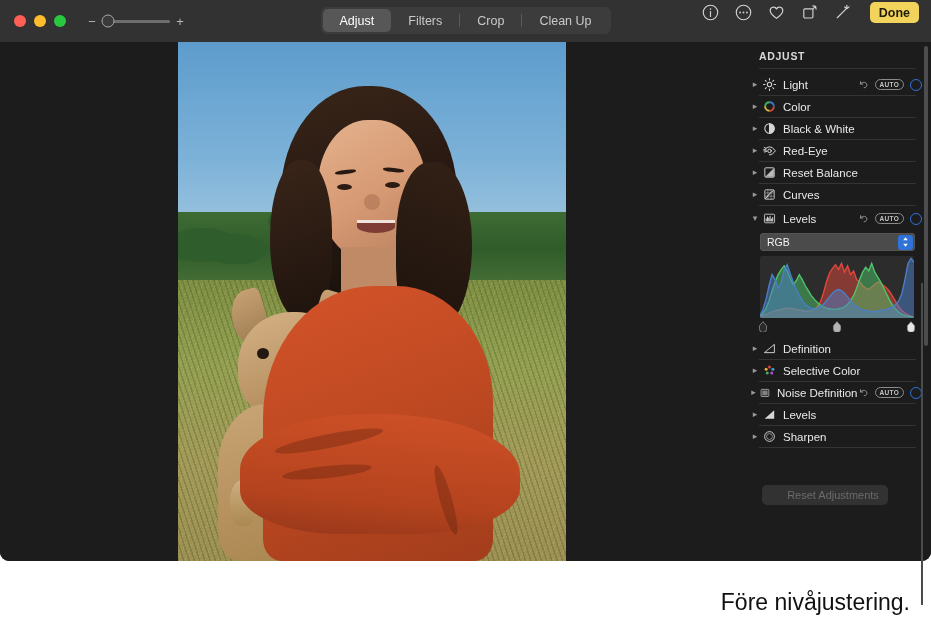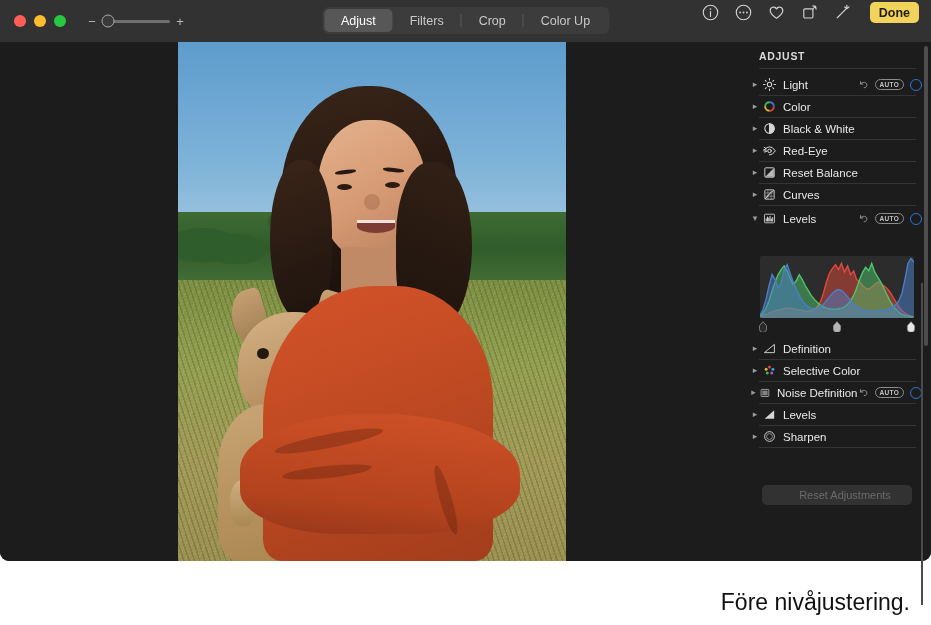--- a/index.html
+++ b/index.html
@@ -321,21 +321,21 @@
   }
   .lvl-handle {
     position: absolute; top: 0;
     width: 9px; height: 11px;
     transform: translateX(-50%);
   }
 
   
   #reset-btn {
     position: absolute; left: 762px; top: 485px;
-    width: 150px; height: 20px;
+    width: 126px; height: 20px;
     background: #323232; border-radius: 5px;
     display: flex; align-items: center; justify-content: center;
     font-size: 11px; color: #6b6b6b; padding-left: 16px;
   }
 
   
   #sb-scroll {
     position: absolute; right: 3px; top: 4px;
     width: 4px; height: 300px;
     background: #4d4d4d; border-radius: 2px;
@@ -375,21 +375,21 @@
       </div>
       <span class="zs-sign">+</span>
     </div>
 
     <div id="tabs">
       <div class="tab active">Adjust</div>
       <div class="tab">Filters</div>
       <div class="tab-sep"></div>
       <div class="tab">Crop</div>
       <div class="tab-sep"></div>
-      <div class="tab">Color Up</div>
+      <div class="tab">Clean Up</div>
     </div>
 
     <div id="tool-right">
       <svg class="tb-icon" viewBox="0 0 20 20" fill="none" stroke="currentColor" stroke-width="1.2">
         <circle cx="10" cy="10" r="7.6"></circle>
         <circle cx="10" cy="6.4" r=".85" fill="currentColor" stroke="none"></circle>
         <path d="M10 8.9v5.2" stroke-linecap="round"></path>
       </svg>
       <svg class="tb-icon" viewBox="0 0 20 20" fill="none" stroke="currentColor" stroke-width="1.2">
         <circle cx="10" cy="10" r="7.6"></circle>
@@ -630,20 +630,29 @@
           <circle cx="8" cy="8" r="3.1" opacity=".6"></circle>
         </svg>
       </span>
       <span class="row-label">Sharpen</span>
     </div>
     <div class="row-rule" style="top:405px;"></div>
 
     <div id="sb-scroll"></div>
   </div>
 
+  <div id="rgb-popup">
+    <span id="rgb-label">RGB</span>
+    <span id="rgb-stepper">
+      <svg viewBox="0 0 10 14" width="9" height="12" fill="currentColor">
+        <path d="M5 1.6 7.7 5H2.3z"></path>
+          <path d="M5 12.4 2.3 9h5.4z"></path>
+      </svg>
+    </span>
+  </div>
 
   <div id="histogram">
     <svg id="histo-svg" viewBox="0 0 255 100" preserveAspectRatio="none" width="154" height="62">
         <path d="M0,100 L0.00,98.00 L5.00,96.00 L10.00,94.00 L15.00,92.00 L20.00,90.00 L25.00,88.00 L30.00,87.00 L35.00,86.00 L40.00,85.00 L45.00,84.00 L50.00,84.00 L55.00,85.00 L60.00,86.00 L65.00,87.00 L70.00,88.00 L75.00,89.00 L80.00,89.00 L85.00,88.00 L90.00,86.00 L95.00,82.00 L100.00,74.00 L105.00,60.00 L110.00,42.00 L115.00,28.00 L120.00,20.00 L125.00,14.00 L130.00,22.00 L135.00,12.00 L140.00,26.00 L145.00,16.00 L150.00,30.00 L155.00,24.00 L160.00,38.00 L165.00,42.00 L170.00,48.00 L175.00,52.00 L180.00,54.00 L185.00,50.00 L190.00,46.00 L195.00,42.00 L200.00,44.00 L205.00,48.00 L210.00,52.00 L215.00,58.00 L220.00,66.00 L225.00,74.00 L230.00,82.00 L235.00,88.00 L240.00,92.00 L245.00,95.00 L250.00,97.00 L255.00,98.00 L255,100 Z" fill="#e0483c" fill-opacity="0.50"></path>
         <path d="M0.00,98.00 L5.00,96.00 L10.00,94.00 L15.00,92.00 L20.00,90.00 L25.00,88.00 L30.00,87.00 L35.00,86.00 L40.00,85.00 L45.00,84.00 L50.00,84.00 L55.00,85.00 L60.00,86.00 L65.00,87.00 L70.00,88.00 L75.00,89.00 L80.00,89.00 L85.00,88.00 L90.00,86.00 L95.00,82.00 L100.00,74.00 L105.00,60.00 L110.00,42.00 L115.00,28.00 L120.00,20.00 L125.00,14.00 L130.00,22.00 L135.00,12.00 L140.00,26.00 L145.00,16.00 L150.00,30.00 L155.00,24.00 L160.00,38.00 L165.00,42.00 L170.00,48.00 L175.00,52.00 L180.00,54.00 L185.00,50.00 L190.00,46.00 L195.00,42.00 L200.00,44.00 L205.00,48.00 L210.00,52.00 L215.00,58.00 L220.00,66.00 L225.00,74.00 L230.00,82.00 L235.00,88.00 L240.00,92.00 L245.00,95.00 L250.00,97.00 L255.00,98.00" fill="none" stroke="#e0483c" stroke-width="1.4" vector-effect="non-scaling-stroke"></path>
         <path d="M0,100 L0.00,97.00 L5.00,92.00 L10.00,84.00 L15.00,72.00 L20.00,56.00 L25.00,42.00 L30.00,30.00 L35.00,22.00 L40.00,16.00 L45.00,24.00 L50.00,36.00 L55.00,46.00 L60.00,40.00 L65.00,30.00 L70.00,38.00 L75.00,48.00 L80.00,56.00 L85.00,64.00 L90.00,70.00 L95.00,75.00 L100.00,79.00 L105.00,82.00 L110.00,84.00 L115.00,85.00 L120.00,86.00 L125.00,86.00 L130.00,85.00 L135.00,84.00 L140.00,82.00 L145.00,78.00 L150.00,72.00 L155.00,64.00 L160.00,52.00 L165.00,38.00 L170.00,26.00 L175.00,18.00 L180.00,24.00 L185.00,12.00 L190.00,26.00 L195.00,34.00 L200.00,42.00 L205.00,52.00 L210.00,62.00 L215.00,72.00 L220.00,80.00 L225.00,86.00 L230.00,91.00 L235.00,94.00 L240.00,96.00 L245.00,97.00 L250.00,98.00 L255.00,99.00 L255,100 Z" fill="#4ec46a" fill-opacity="0.50"></path>
         <path d="M0.00,97.00 L5.00,92.00 L10.00,84.00 L15.00,72.00 L20.00,56.00 L25.00,42.00 L30.00,30.00 L35.00,22.00 L40.00,16.00 L45.00,24.00 L50.00,36.00 L55.00,46.00 L60.00,40.00 L65.00,30.00 L70.00,38.00 L75.00,48.00 L80.00,56.00 L85.00,64.00 L90.00,70.00 L95.00,75.00 L100.00,79.00 L105.00,82.00 L110.00,84.00 L115.00,85.00 L120.00,86.00 L125.00,86.00 L130.00,85.00 L135.00,84.00 L140.00,82.00 L145.00,78.00 L150.00,72.00 L155.00,64.00 L160.00,52.00 L165.00,38.00 L170.00,26.00 L175.00,18.00 L180.00,24.00 L185.00,12.00 L190.00,26.00 L195.00,34.00 L200.00,42.00 L205.00,52.00 L210.00,62.00 L215.00,72.00 L220.00,80.00 L225.00,86.00 L230.00,91.00 L235.00,94.00 L240.00,96.00 L245.00,97.00 L250.00,98.00 L255.00,99.00" fill="none" stroke="#4ec46a" stroke-width="1.4" vector-effect="non-scaling-stroke"></path>
         <path d="M0,100 L0.00,96.00 L5.00,86.00 L10.00,70.00 L15.00,48.00 L20.00,30.00 L25.00,38.00 L30.00,52.00 L35.00,44.00 L40.00,22.00 L45.00,14.00 L50.00,28.00 L55.00,42.00 L60.00,54.00 L65.00,64.00 L70.00,72.00 L75.00,78.00 L80.00,82.00 L85.00,84.00 L90.00,85.00 L95.00,84.00 L100.00,82.00 L105.00,78.00 L110.00,72.00 L115.00,66.00 L120.00,60.00 L125.00,56.00 L130.00,54.00 L135.00,56.00 L140.00,60.00 L145.00,66.00 L150.00,72.00 L155.00,78.00 L160.00,82.00 L165.00,85.00 L170.00,87.00 L175.00,88.00 L180.00,89.00 L185.00,90.00 L190.00,90.00 L195.00,89.00 L200.00,88.00 L205.00,87.00 L210.00,86.00 L215.00,84.00 L220.00,82.00 L225.00,78.00 L230.00,72.00 L235.00,60.00 L240.00,38.00 L245.00,12.00 L250.00,4.00 L255.00,10.00 L255,100 Z" fill="#4a7ec9" fill-opacity="0.50"></path>
         <path d="M0.00,96.00 L5.00,86.00 L10.00,70.00 L15.00,48.00 L20.00,30.00 L25.00,38.00 L30.00,52.00 L35.00,44.00 L40.00,22.00 L45.00,14.00 L50.00,28.00 L55.00,42.00 L60.00,54.00 L65.00,64.00 L70.00,72.00 L75.00,78.00 L80.00,82.00 L85.00,84.00 L90.00,85.00 L95.00,84.00 L100.00,82.00 L105.00,78.00 L110.00,72.00 L115.00,66.00 L120.00,60.00 L125.00,56.00 L130.00,54.00 L135.00,56.00 L140.00,60.00 L145.00,66.00 L150.00,72.00 L155.00,78.00 L160.00,82.00 L165.00,85.00 L170.00,87.00 L175.00,88.00 L180.00,89.00 L185.00,90.00 L190.00,90.00 L195.00,89.00 L200.00,88.00 L205.00,87.00 L210.00,86.00 L215.00,84.00 L220.00,82.00 L225.00,78.00 L230.00,72.00 L235.00,60.00 L240.00,38.00 L245.00,12.00 L250.00,4.00 L255.00,10.00" fill="none" stroke="#4a7ec9" stroke-width="1.4" vector-effect="non-scaling-stroke"></path>
       </svg>

